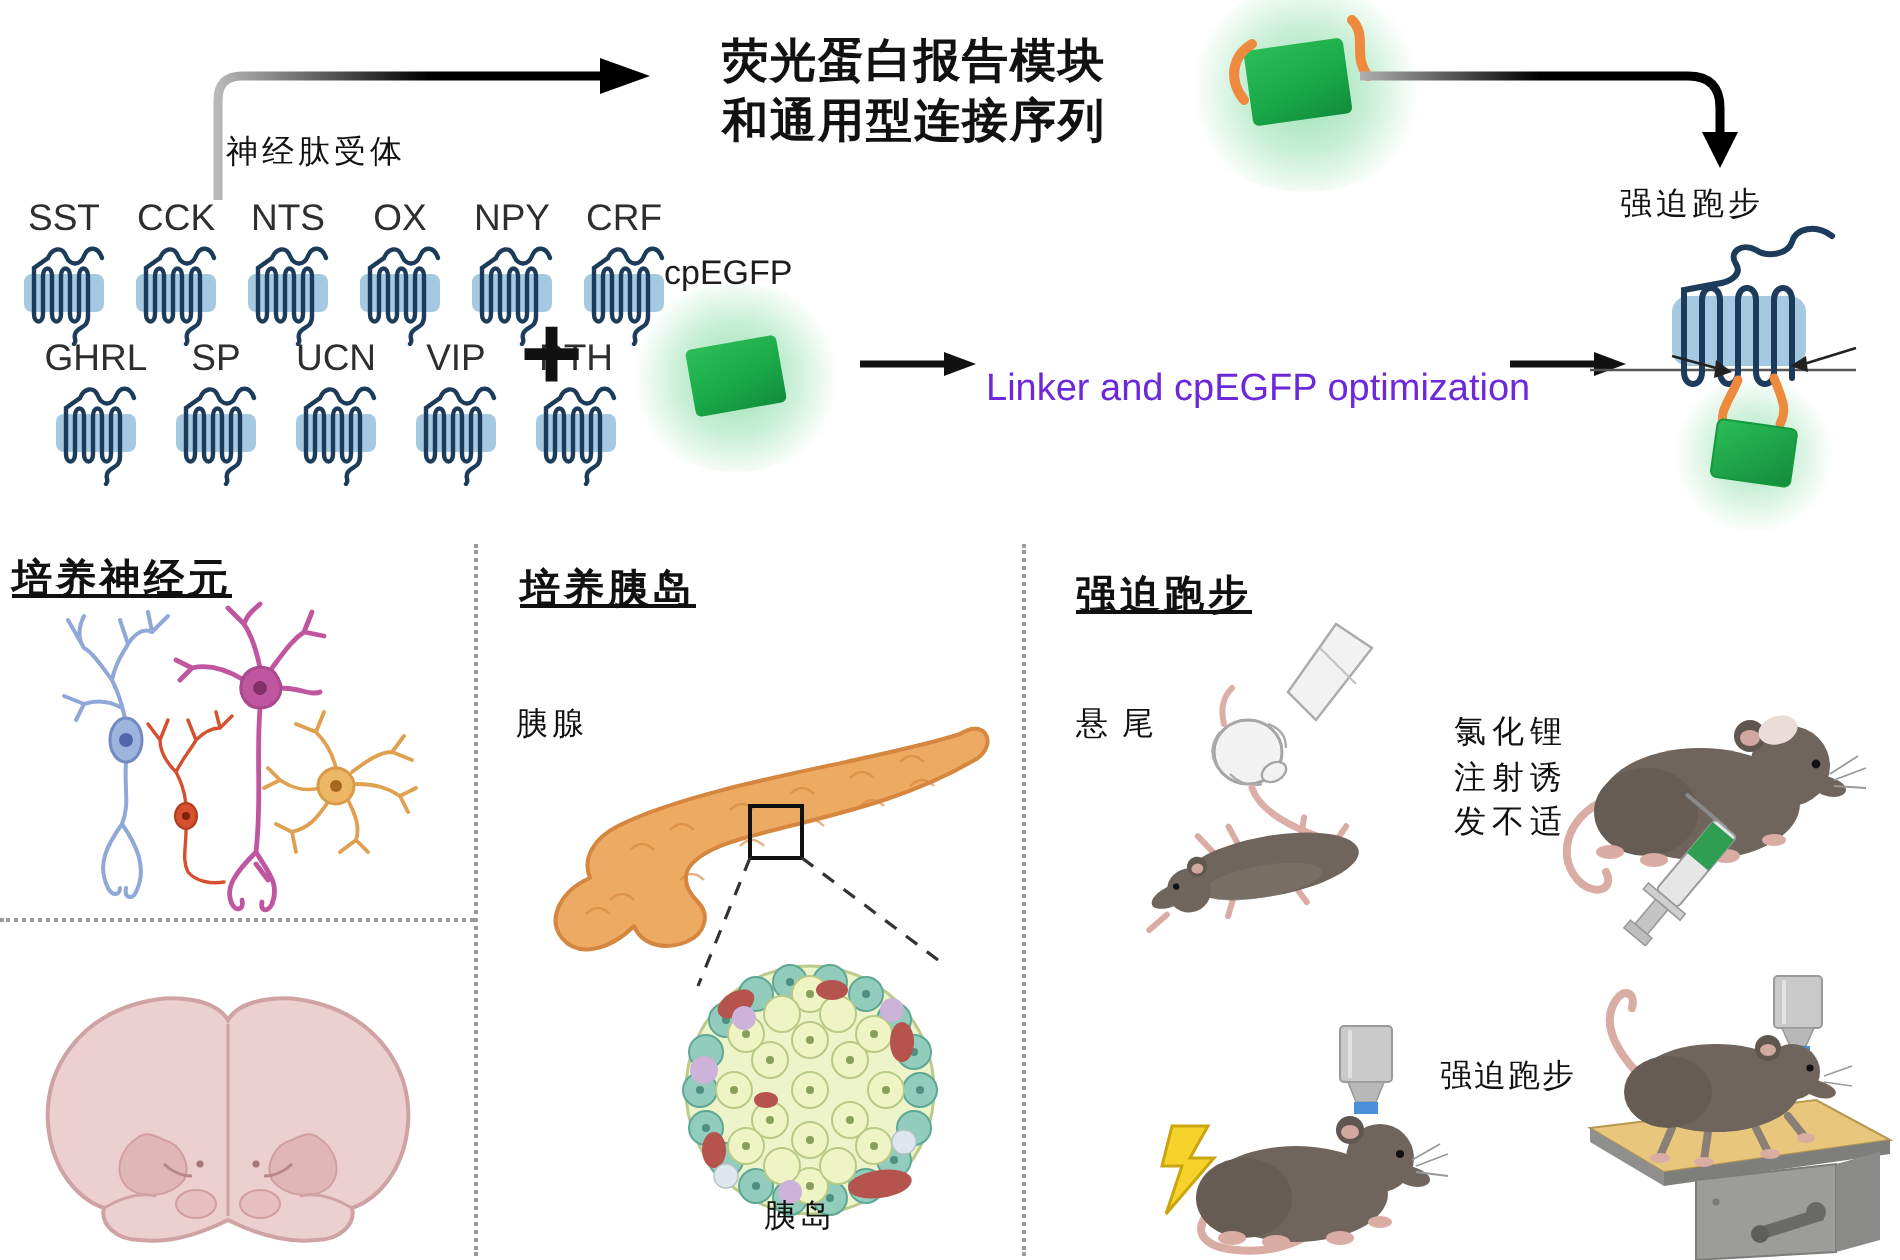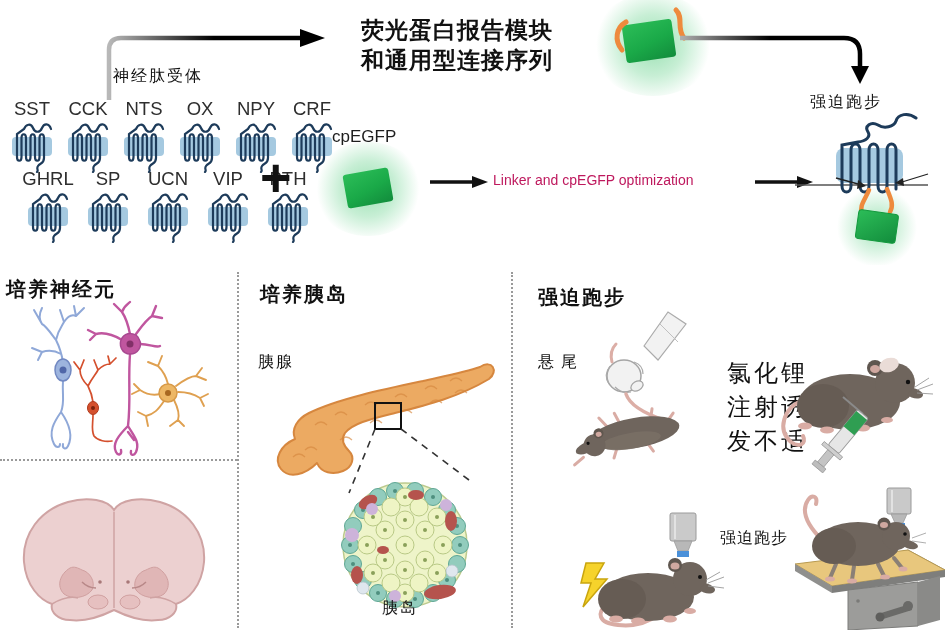--- a/index.html
+++ b/index.html
@@ -1,35 +1,35 @@
 <!DOCTYPE html>
 <html><head>
 <meta charset="utf-8">
 <style>
   html,body{margin:0;padding:0;background:#fff;}
   .canvas{position:relative;width:950px;height:630px;background:#ffffff;overflow:hidden;
           font-family:"Liberation Sans",sans-serif;color:#222;}
   .abs{position:absolute;}
   .cjk{font-family:"Liberation Serif","DejaVu Serif",serif;color:#111;}
   .cjk-bold{font-weight:bold;}
-  .panel-header{font-size:20px;font-weight:bold;letter-spacing:2px;}
+  .panel-header{font-size:20px;font-weight:bold;letter-spacing:2px;text-decoration:underline;}
   .sub-label{font-size:16px;letter-spacing:2px;}
   .rec-row{display:flex;}
   .rec{display:flex;flex-direction:column;align-items:center;}
   .rec-label{font-size:18.5px;color:#2e2e2e;letter-spacing:0;line-height:1;margin-bottom:2px;
              font-family:"Liberation Sans",sans-serif;}
   .gpcr{width:56px;height:52px;display:block;}
   .glow{position:absolute;border-radius:50%;
         background:radial-gradient(circle, rgba(70,200,115,.55) 0%, rgba(70,200,115,.30) 38%, rgba(70,200,115,0) 70%);}
   .greenbox{position:absolute;border-radius:3px;
             background:linear-gradient(160deg,#2cbd58 0%,#1aa948 55%,#128c3c 100%);}
   .vdots{border-left:2px dotted #9a9a9a;width:0;}
   .hdots{border-top:2px dotted #9a9a9a;height:0;}
   .plus{font-size:54px;font-weight:700;color:#111;line-height:1;}
-  .opt-text{font-size:14px;color:#be185d;}
+  .opt-text{font-size:19px;color:#6d28d9;margin-top:12px;}
   .cpegfp-text{font-size:17px;color:#1d1d1d;}
   .title{font-size:23px;line-height:1.32;text-align:center;letter-spacing:1px;}
 </style>
 </head>
 <body>
 
 <div class="canvas">
 
   <svg width="0" height="0" style="position:absolute">
     <defs>
@@ -378,21 +378,21 @@
       <ellipse cx="75" cy="131" rx="45" ry="15" fill="#6f655d"></ellipse>
       <ellipse cx="70" cy="138" rx="30" ry="8" fill="#7a7067" opacity="0.8"></ellipse>
       <circle cx="33" cy="136" r="11" fill="#6f655d"></circle>
       <path d="M24 132 C16 134 12 138 14 141 C18 144 24 143 28 141 Z" fill="#6f655d"></path>
       <circle cx="39" cy="125" r="5" fill="#60574f"></circle>
       <ellipse cx="39" cy="126" rx="3" ry="2.5" fill="#d0a8a0"></ellipse>
       <circle cx="27" cy="133" r="1.6" fill="#111"></circle>
     </g>
   </svg>
 
-  <div class="abs cjk" style="left:727px;top:356px;font-size:24px;letter-spacing:3px;line-height:1.42">
+  <div class="abs cjk" style="left:727px;top:356px;font-size:16px;letter-spacing:3px;line-height:1.42">
     <div>氯化锂</div>
     <div>注射诱</div>
     <div>发不适</div>
   </div>
 
   <svg class="abs" style="left:775px;top:338px" width="175" height="135" viewBox="0 0 175 135">
     <path d="M28 62 C8 70 2 92 16 104 C24 110 32 106 28 98" fill="none" stroke="#d9aca4" stroke-width="4" stroke-linecap="round"></path>
     <g>
       <ellipse cx="75" cy="64" rx="50" ry="28" fill="#6f655d"></ellipse>
       <ellipse cx="48" cy="68" rx="26" ry="22" fill="#665c54"></ellipse>

